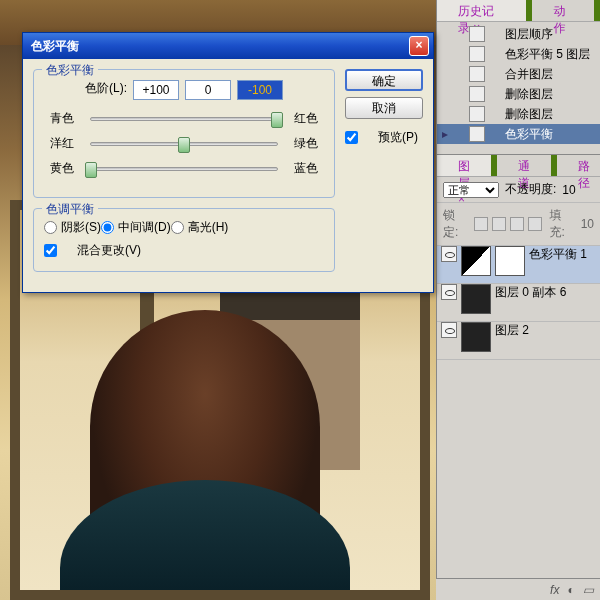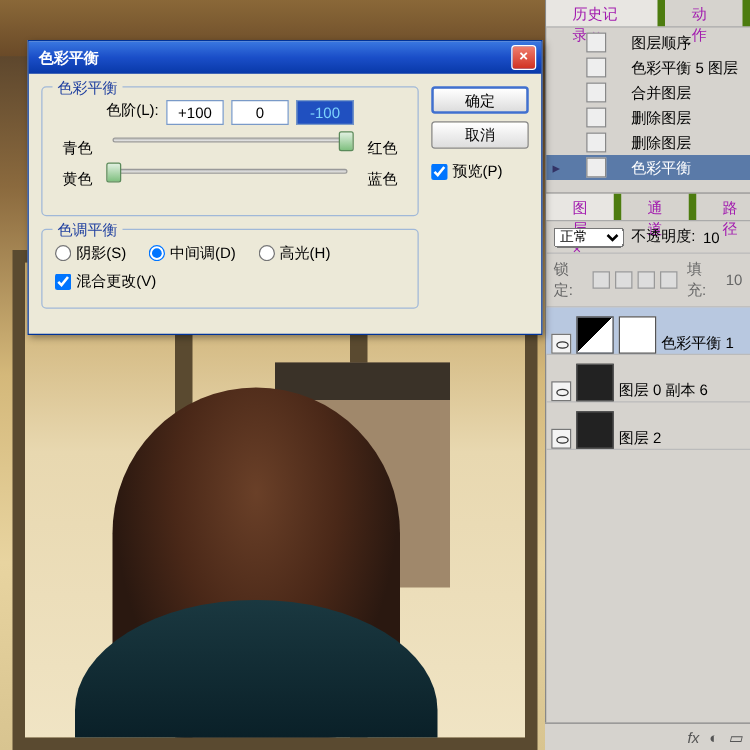--- a/index.html
+++ b/index.html
@@ -19,51 +19,51 @@
 .histlist{padding:2px 0}
 .histrow{display:flex;align-items:center;height:20px;padding:0 4px;gap:20px}
 .histrow.sel{background:#5a7aa8;color:#fff}
 .histicon{width:16px;height:16px;border:1px solid #888;background:#eee;flex:none}
 .histarr{width:8px;text-align:center;color:#336}
 .lpanel{margin-top:8px;border-top:1px solid #888}
 .loptrow{display:flex;align-items:center;padding:4px 6px;gap:6px;border-bottom:1px solid #bbb}
 .loptrow select{font-size:11px;width:56px}
 .lockrow{display:flex;align-items:center;padding:4px 6px;gap:4px;border-bottom:1px solid #bbb;color:#666}
 .lico{width:14px;height:14px;border:1px solid #999;background:#ddd}
-.layer{display:flex;align-items:flex-end;height:38px;padding:0 4px;border-bottom:1px solid #bbb;gap:4px}
+.layer{display:flex;align-items:flex-start;height:38px;padding:0 4px;border-bottom:1px solid #bbb;gap:4px}
 .layer.sel{background:#b8c8e0}
 .eye{width:16px;height:16px;border:1px solid #777;background:#f4f4f4;position:relative;flex:none}
 .eye::after{content:"";position:absolute;left:3px;top:5px;width:8px;height:4px;border:1px solid #333;border-radius:50%}
 .thumb{width:30px;height:30px;border:1px solid #555;background:#222;flex:none}
 .thumb.adj{background:linear-gradient(135deg,#000 50%,#fff 50%)}
 .mask{width:30px;height:30px;border:1px solid #555;background:#fff;flex:none}
 .lfoot{position:absolute;bottom:0;right:0;width:164px;height:22px;background:#d6d3ce;border-top:1px solid #888;display:flex;justify-content:flex-end;align-items:center;gap:8px;padding:0 6px;font-style:italic;color:#555}
 
 .dialog{position:absolute;left:22px;top:32px;width:412px;background:#ece9d8;border:1px solid #003399;box-shadow:2px 2px 6px rgba(0,0,0,.4)}
 .titlebar{height:26px;background:linear-gradient(180deg,#3a78e0,#1a4ec8 50%,#0838a8);display:flex;align-items:center;padding:0 4px 0 8px;color:#fff;font-weight:bold}
 .titlebar .sp{flex:1}
 .closebtn{width:20px;height:20px;background:linear-gradient(180deg,#f08070,#d03020);border:1px solid #fff;color:#fff;text-align:center;line-height:16px;border-radius:3px;font-weight:bold}
 .dlgbody{display:flex;padding:10px;gap:10px}
 .leftcol{flex:1}
 .fieldset{border:1px solid #a0b8d8;border-radius:4px;padding:10px 10px 12px;margin-bottom:10px;position:relative}
 .legend{position:absolute;top:-8px;left:8px;background:#ece9d8;padding:0 4px;color:#2040a0}
 .levelrow{display:flex;align-items:flex-start;gap:6px;margin-bottom:10px;justify-content:center}
 .levelrow input{width:46px;height:20px;text-align:center;border:1px solid #7a9ac8;font-size:12px}
-.levelrow input.foc{background:#2050c0;color:#7dd3fc}
-.sliderrow{display:flex;align-items:flex-start;gap:16px;margin:8px 0}
+.levelrow input.foc{background:#2050c0;color:#eab308}
+.sliderrow{display:flex;align-items:center;gap:16px;margin:8px 0}
 .sliderrow .lbl{width:30px;text-align:right}
 .sliderrow .rlbl{width:30px}
 .track{flex:1;height:4px;background:linear-gradient(180deg,#bbb,#eee);border:1px solid #999;position:relative;border-radius:2px}
 .handle{position:absolute;top:-6px;width:12px;height:16px;background:linear-gradient(180deg,#e0f0e0,#80c080);border:1px solid #5a8a5a;border-radius:2px;transform:translateX(-50%)}
-.tonerow{display:flex;gap:18px;margin-bottom:6px}
+.tonerow{display:flex;gap:0;margin-bottom:6px}
 .tonerow label,.chk label{display:flex;align-items:center;gap:4px}
 .rightcol{width:78px;display:flex;flex-direction:column;gap:6px}
 .btn{height:22px;border:1px solid #888;background:linear-gradient(180deg,#fff,#ddd);border-radius:3px;text-align:center;line-height:20px}
 .btn.def{border:2px solid #4070d0}
-.chk{display:flex;align-items:center;gap:4px;margin-top:4px}
+.chk{display:flex;align-items:center;gap:20px;margin-top:4px}
 input[type=radio],input[type=checkbox]{margin:0}
 </style>
 </head>
 <body>
 
 <div class="bgimg">
   <div class="curtain"></div>
   <div class="winframe">
     <div class="vbar" style="left:120px"></div>
     <div class="vbar" style="left:260px"></div>
@@ -171,20 +171,27 @@
           <input value="+100" style="">
           <input value="0" style="">
           <input class="foc" value="-100" style="">
         </div>
         <div class="sliderrow">
           <span class="lbl">青色</span>
           <div class="track">
               <div class="handle" style="left:100%"></div>
             </div>
           <span class="rlbl">红色</span>
+        </div>
+        <div class="sliderrow">
+          <span class="lbl">洋红</span>
+          <div class="track">
+              <div class="handle" style="left:50%"></div>
+            </div>
+          <span class="rlbl">绿色</span>
         </div>
         <div class="sliderrow">
           <span class="lbl">黄色</span>
           <div class="track">
               <div class="handle" style="left:0%"></div>
             </div>
           <span class="rlbl">蓝色</span>
         </div>
       </div>
       <div class="fieldset">

